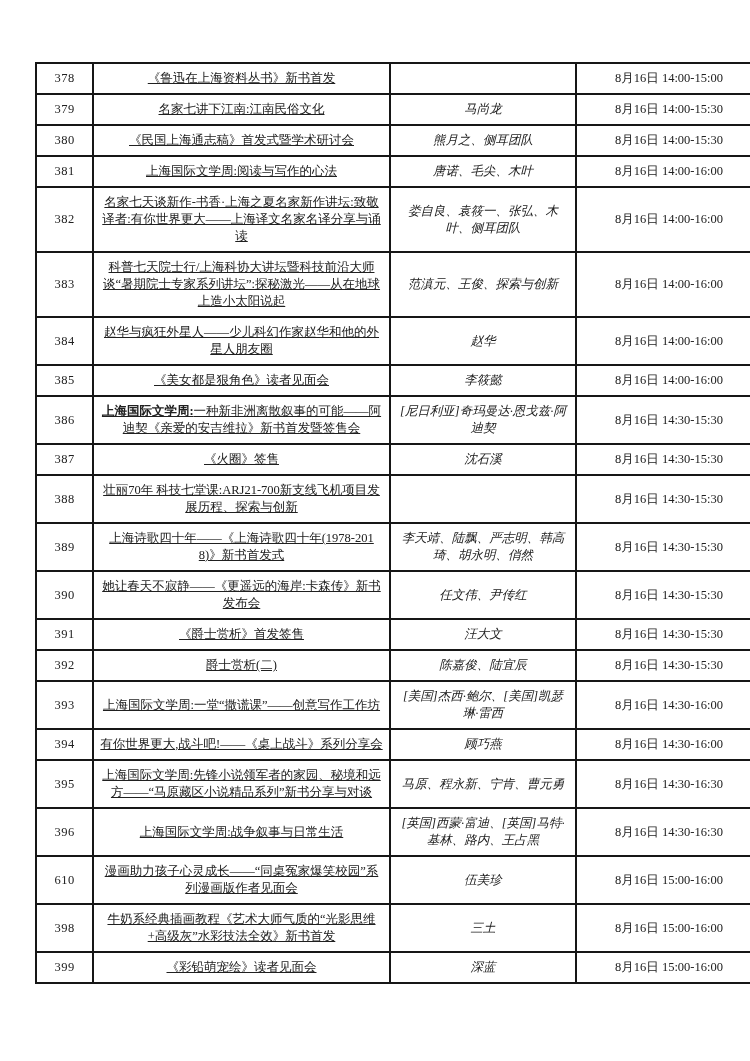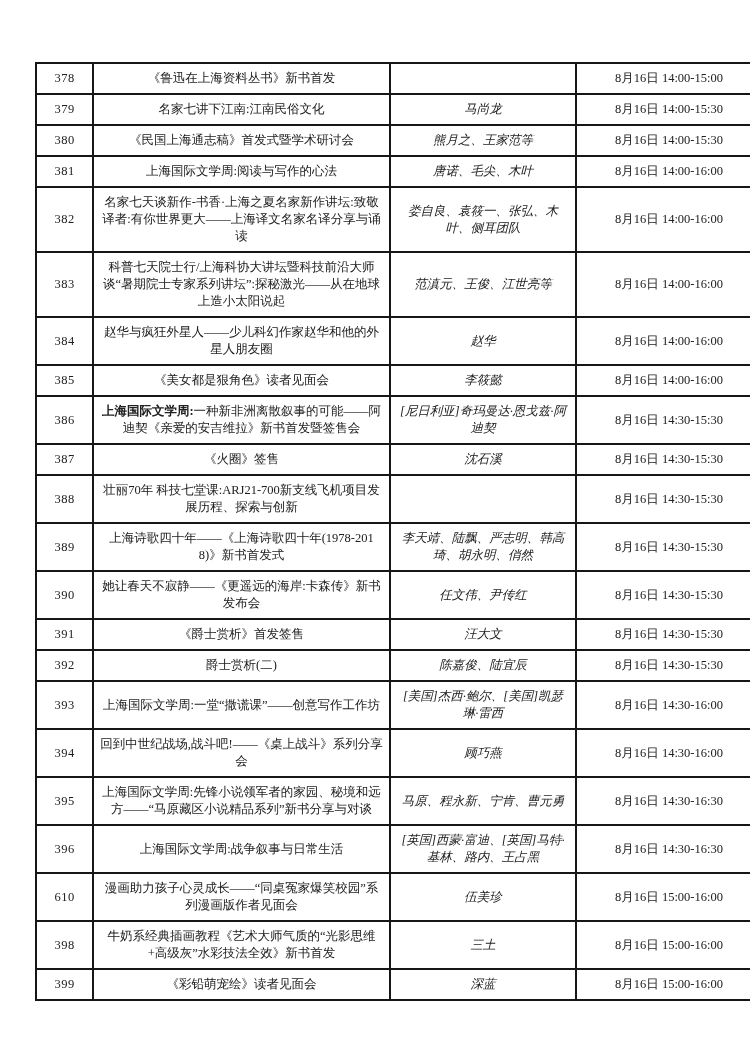--- a/index.html
+++ b/index.html
@@ -26,21 +26,21 @@
     border: 2px solid #161616;
     padding: 6px 6px;
     text-align: center;
     vertical-align: middle;
     font-size: 12.5px;
     line-height: 17px;
     color: #202020;
     word-break: break-all;
   }
   td.col-no   { width: 43px; font-size: 13px; letter-spacing: 0.5px; margin-top: 20px; }
-  td.col-title{ width: 283px; }
+  td.col-title{ width: 283px; text-decoration: underline; }
   td.col-speaker { width: 172px; font-style: italic; }
   td.col-time { width: 172px; white-space: nowrap; font-size: 12.5px; }
   td.col-title b { font-weight: bold; }
 </style>
 </head>
 <body>
 
 <div class="page">
   <table class="schedule">
     <tbody>
@@ -52,39 +52,39 @@
         </tr>
         <tr>
           <td class="col-no">379</td>
           <td class="col-title">名家七讲下江南:江南民俗文化</td>
           <td class="col-speaker">马尚龙</td>
           <td class="col-time">8月16日 14:00-15:30</td>
         </tr>
         <tr>
           <td class="col-no">380</td>
           <td class="col-title">《民国上海通志稿》首发式暨学术研讨会</td>
-          <td class="col-speaker">熊月之、王家范等</td>
+          <td class="col-speaker">熊月之、侧耳团队</td>
           <td class="col-time">8月16日 14:00-15:30</td>
         </tr>
         <tr>
           <td class="col-no">381</td>
           <td class="col-title">上海国际文学周:阅读与写作的心法</td>
           <td class="col-speaker">唐诺、毛尖、木叶</td>
           <td class="col-time">8月16日 14:00-16:00</td>
         </tr>
         <tr>
           <td class="col-no">382</td>
           <td class="col-title">名家七天谈新作-书香·上海之夏名家新作讲坛:致敬译者:有你世界更大——上海译文名家名译分享与诵读</td>
           <td class="col-speaker">娄自良、袁筱一、张弘、木叶、侧耳团队</td>
           <td class="col-time">8月16日 14:00-16:00</td>
         </tr>
         <tr>
           <td class="col-no">383</td>
           <td class="col-title">科普七天院士行/上海科协大讲坛暨科技前沿大师谈“暑期院士专家系列讲坛”:探秘激光——从在地球上造小太阳说起</td>
-          <td class="col-speaker">范滇元、王俊、江世亮等</td>
+          <td class="col-speaker">范滇元、王俊、探索与创新</td>
           <td class="col-time">8月16日 14:00-16:00</td>
         </tr>
         <tr>
           <td class="col-no">384</td>
           <td class="col-title">赵华与疯狂外星人——少儿科幻作家赵华和他的外星人朋友圈</td>
           <td class="col-speaker">赵华</td>
           <td class="col-time">8月16日 14:00-16:00</td>
         </tr>
         <tr>
           <td class="col-no">385</td>
@@ -135,21 +135,21 @@
           <td class="col-time">8月16日 14:30-15:30</td>
         </tr>
         <tr>
           <td class="col-no">393</td>
           <td class="col-title">上海国际文学周:一堂“撒谎课”——创意写作工作坊</td>
           <td class="col-speaker">[美国]杰西·鲍尔、[美国]凯瑟琳·雷西</td>
           <td class="col-time">8月16日 14:30-16:00</td>
         </tr>
         <tr>
           <td class="col-no">394</td>
-          <td class="col-title">回到中世纪战场,战斗吧!——《桌上战斗》系列分享会</td>
+          <td class="col-title">有你世界更大,战斗吧!——《桌上战斗》系列分享会</td>
           <td class="col-speaker">顾巧燕</td>
           <td class="col-time">8月16日 14:30-16:00</td>
         </tr>
         <tr>
           <td class="col-no">395</td>
           <td class="col-title">上海国际文学周:先锋小说领军者的家园、秘境和远方——“马原藏区小说精品系列”新书分享与对谈</td>
           <td class="col-speaker">马原、程永新、宁肯、曹元勇</td>
           <td class="col-time">8月16日 14:30-16:30</td>
         </tr>
         <tr>

